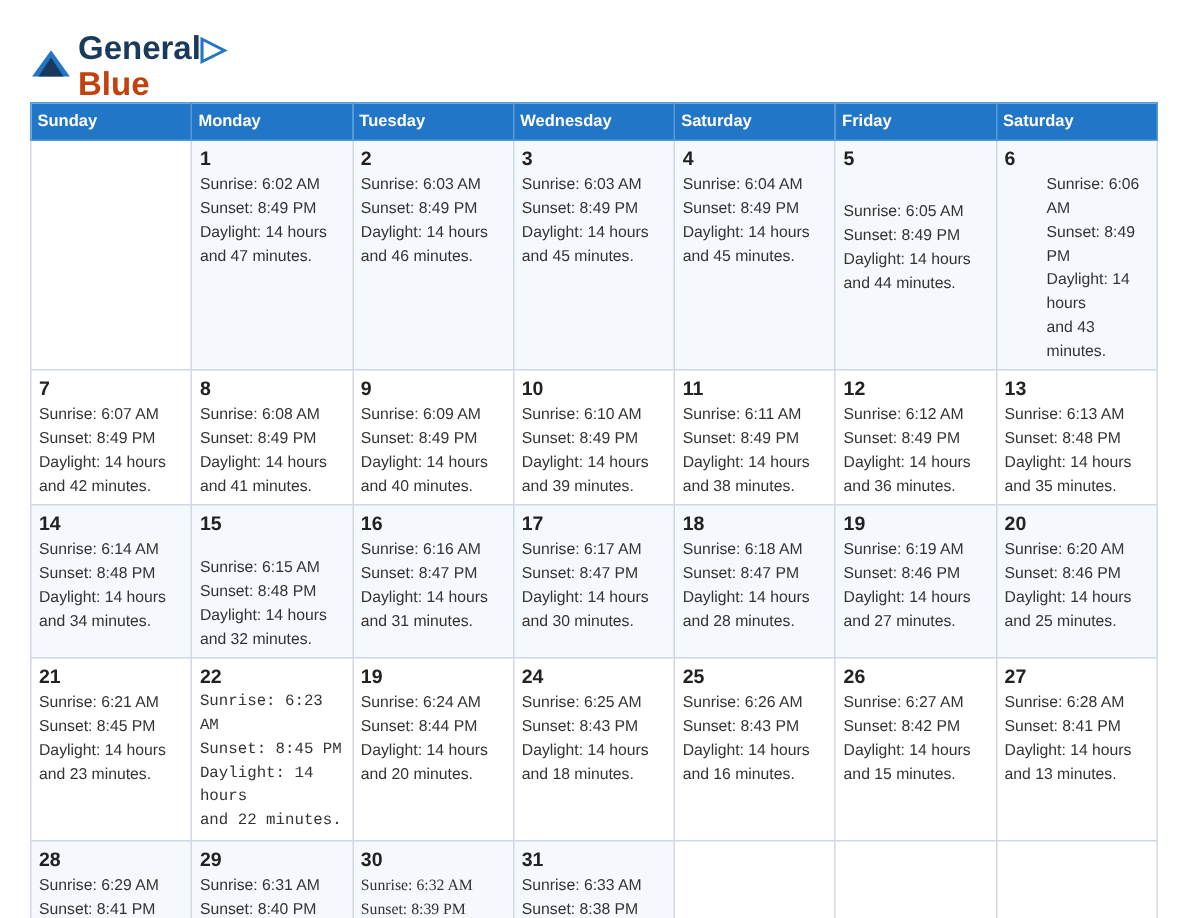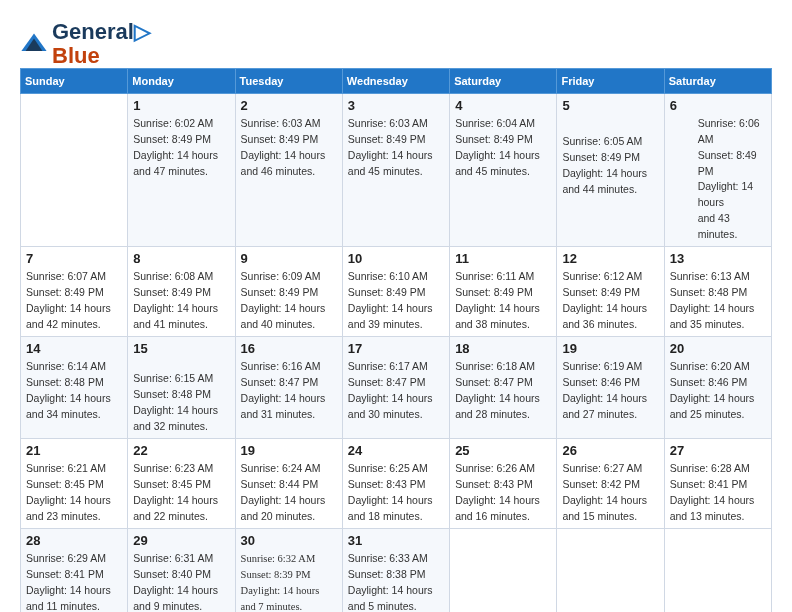--- a/index.html
+++ b/index.html
@@ -265,21 +265,21 @@
       <tr>
         <td>
           <div class="day-num">21</div>
           <div class="day-info" style="white-space: pre-line;">Sunrise: 6:21 AM
 Sunset: 8:45 PM
 Daylight: 14 hours
 and 23 minutes.</div>
         </td>
         <td>
           <div class="day-num">22</div>
-          <div class="day-info" style="white-space: pre-line;">Sunrise: 6:23 AM
+          <div class="day-info" style="white-space: pre-line; font-family: Liberation Mono, monospace;">Sunrise: 6:23 AM
 Sunset: 8:45 PM
 Daylight: 14 hours
 and 22 minutes.</div>
         </td>
         <td>
           <div class="day-num">19</div>
           <div class="day-info" style="white-space: pre-line;">Sunrise: 6:24 AM
 Sunset: 8:44 PM
 Daylight: 14 hours
 and 20 minutes.</div>

